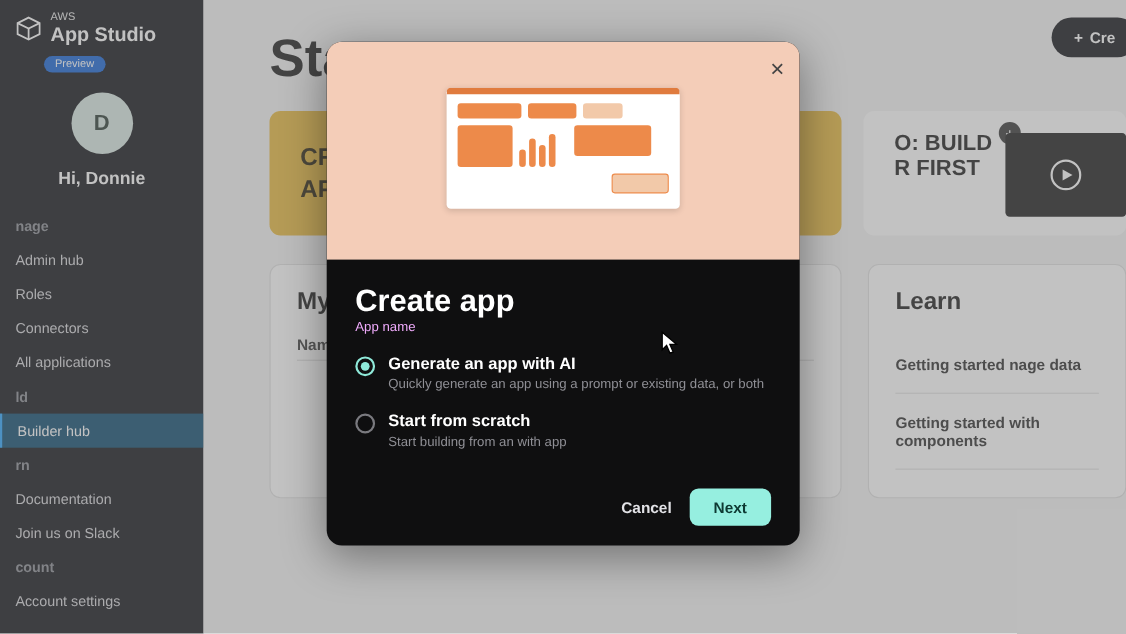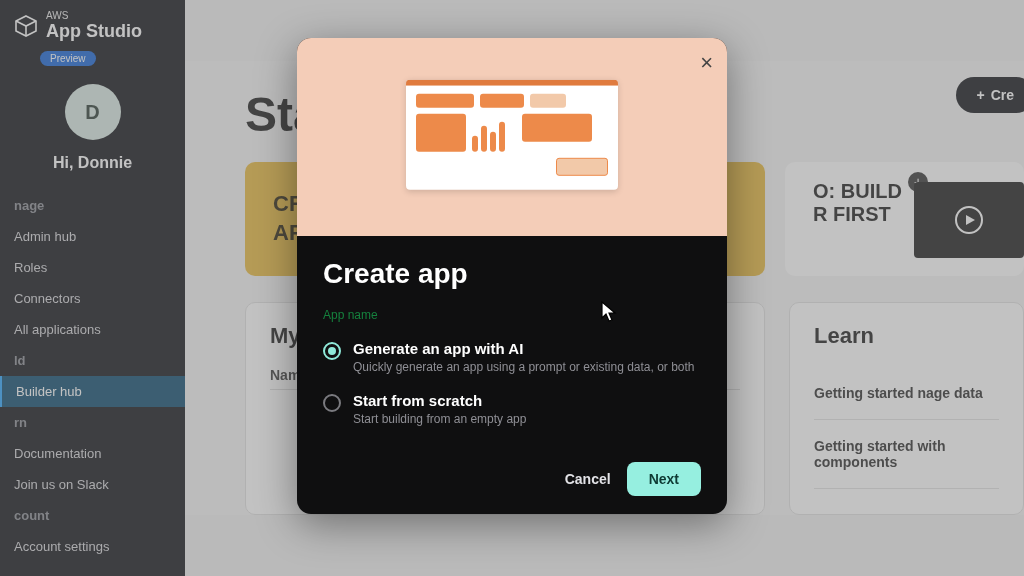--- a/index.html
+++ b/index.html
@@ -1,17 +1,17 @@
 <!DOCTYPE html>
 <html><head>
 <meta charset="utf-8">
 <style>
 * { box-sizing: border-box; margin: 0; padding: 0; font-family: -apple-system, BlinkMacSystemFont, "Segoe UI", Arial, sans-serif; }
 html, body { width: 1024px; height: 576px; overflow: hidden; background: #f0f0f0; }
-.app { display: flex; width: 100%; height: 100%; position: relative; align-items: center; }
+.app { display: flex; width: 100%; height: 100%; position: relative; }
 .sidebar { width: 185px; background: #0f1117; color: #d5d5d9; height: 100%; padding: 10px 0; }
 .brand { display: flex; align-items: center; gap: 8px; padding: 0 14px 6px 14px; }
 .brand-logo { width: 24px; height: 24px; display: flex; align-items: center; justify-content: center; }
 .brand-text { font-size: 18px; font-weight: 600; color: #fff; }
 .brand-sub { font-size: 10px; color: #e8e8e8; }
 .preview-badge { display: inline-block; background: #1463d6; color: #fff; font-size: 10px; padding: 2px 10px; border-radius: 10px; margin-left: 40px; margin-top: 2px; }
 .avatar-block { text-align: center; margin-top: 18px; }
 .avatar { width: 56px; height: 56px; border-radius: 50%; background: #d9e9e3; color: #2a3b34; display: inline-flex; align-items: center; justify-content: center; font-size: 20px; font-weight: 600; }
 .greeting { color: #fff; font-weight: 700; font-size: 16px; margin-top: 14px; }
 .nav { margin-top: 18px; }
@@ -40,21 +40,21 @@
 .scrim { position: absolute; inset: 0; background: rgba(120,120,120,0.45); display: flex; align-items: flex-start; justify-content: center; padding-top: 38px; }
 .modal { width: 430px; background: #0f0f10; border-radius: 14px; overflow: hidden; box-shadow: 0 10px 40px rgba(0,0,0,0.4); }
 .modal-hero { background: #f4cdb8; height: 198px; position: relative; }
 .modal-close { position: absolute; right: 14px; top: 12px; font-size: 22px; color: #444; cursor: pointer; background: none; border: none; }
 .wire { position: absolute; left: 50%; top: 50%; transform: translate(-50%,-52%); width: 212px; }
 .wire-win { background: #fff; border-top: 6px solid #e07b3e; border-radius: 4px; padding: 8px 10px; box-shadow: 0 2px 6px rgba(0,0,0,0.15); }
 .wire-row { display: flex; gap: 6px; margin-bottom: 6px; }
 .wb { background: #ed8a4a; border-radius: 3px; }
 .modal-body { padding: 22px 26px 18px 26px; }
 .modal-title { color: #fff; font-size: 28px; font-weight: 800; }
-.field-label { color: #15803d; font-size: 12px; margin-top: 18px; }
+.field-label { color: #f0abfc; font-size: 12px; }
 .input-wrap { margin-top: 6px; background: #1c1e23; border: 1px solid #2e3138; border-radius: 6px; display: flex; align-items: center; padding: 10px 12px; }
 .input-wrap input { flex: 1; background: transparent; border: none; color: #e6e6e8; font-size: 15px; outline: none; }
 .input-wrap input::placeholder { color: #7a7a7f; }
 .counter { color: #9b9ba0; font-size: 13px; }
 .option { display: flex; gap: 12px; margin-top: 18px; cursor: pointer; }
 .radio { width: 18px; height: 18px; border: 2px solid #8fe9d9; border-radius: 50%; margin-top: 2px; display: flex; align-items: center; justify-content: center; flex-shrink: 0; }
 .radio.empty { border-color: #7a7a7f; }
 .radio .dot { width: 8px; height: 8px; border-radius: 50%; background: #8fe9d9; }
 .opt-title { color: #fff; font-size: 15px; font-weight: 600; }
 .opt-sub { color: #8f8f95; font-size: 12px; margin-top: 3px; }
@@ -187,21 +187,21 @@
           <div>
             <div class="opt-title">Generate an app with AI</div>
             <div class="opt-sub">Quickly generate an app using a prompt or existing data, or both</div>
           </div>
         </div>
 
         <div class="option">
           <span class="radio empty"></span>
           <div>
             <div class="opt-title">Start from scratch</div>
-            <div class="opt-sub">Start building from an empty app</div>
+            <div class="opt-sub">Start building from an with app</div>
           </div>
         </div>
 
         <div class="modal-actions">
           <button class="btn-cancel">Cancel</button>
           <button class="btn-next">Next</button>
         </div>
       </div>
     </div>
 

